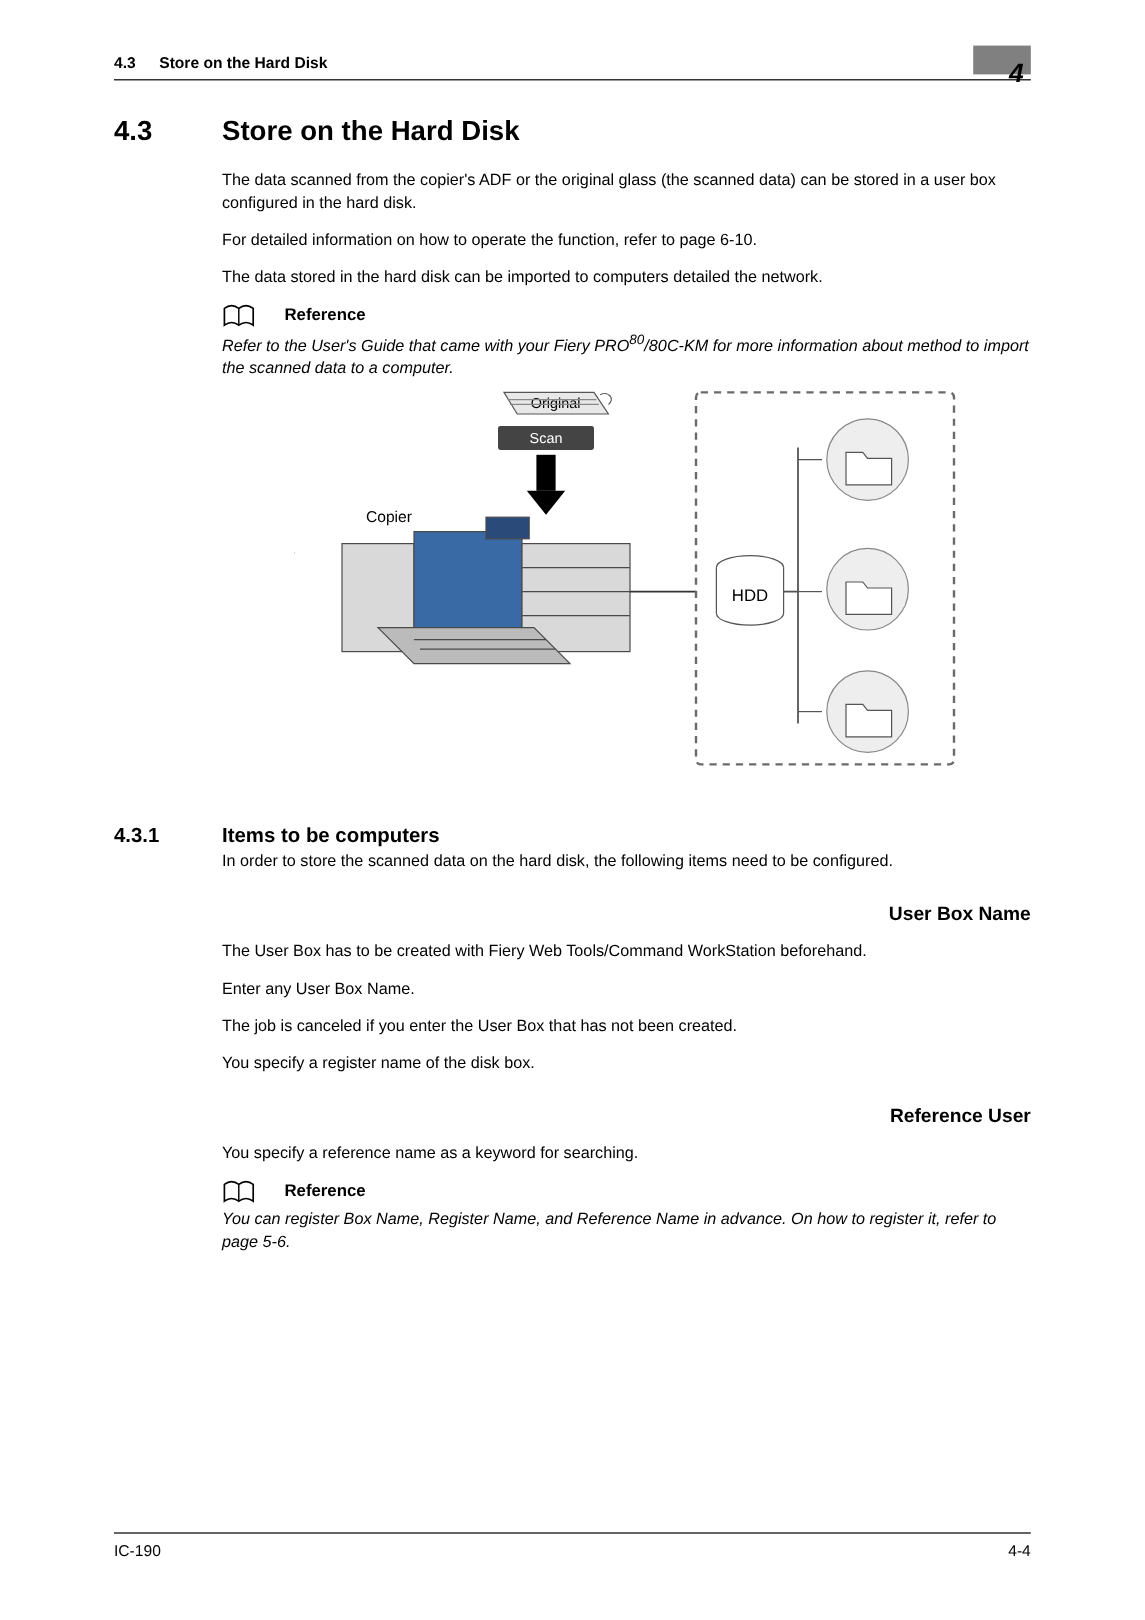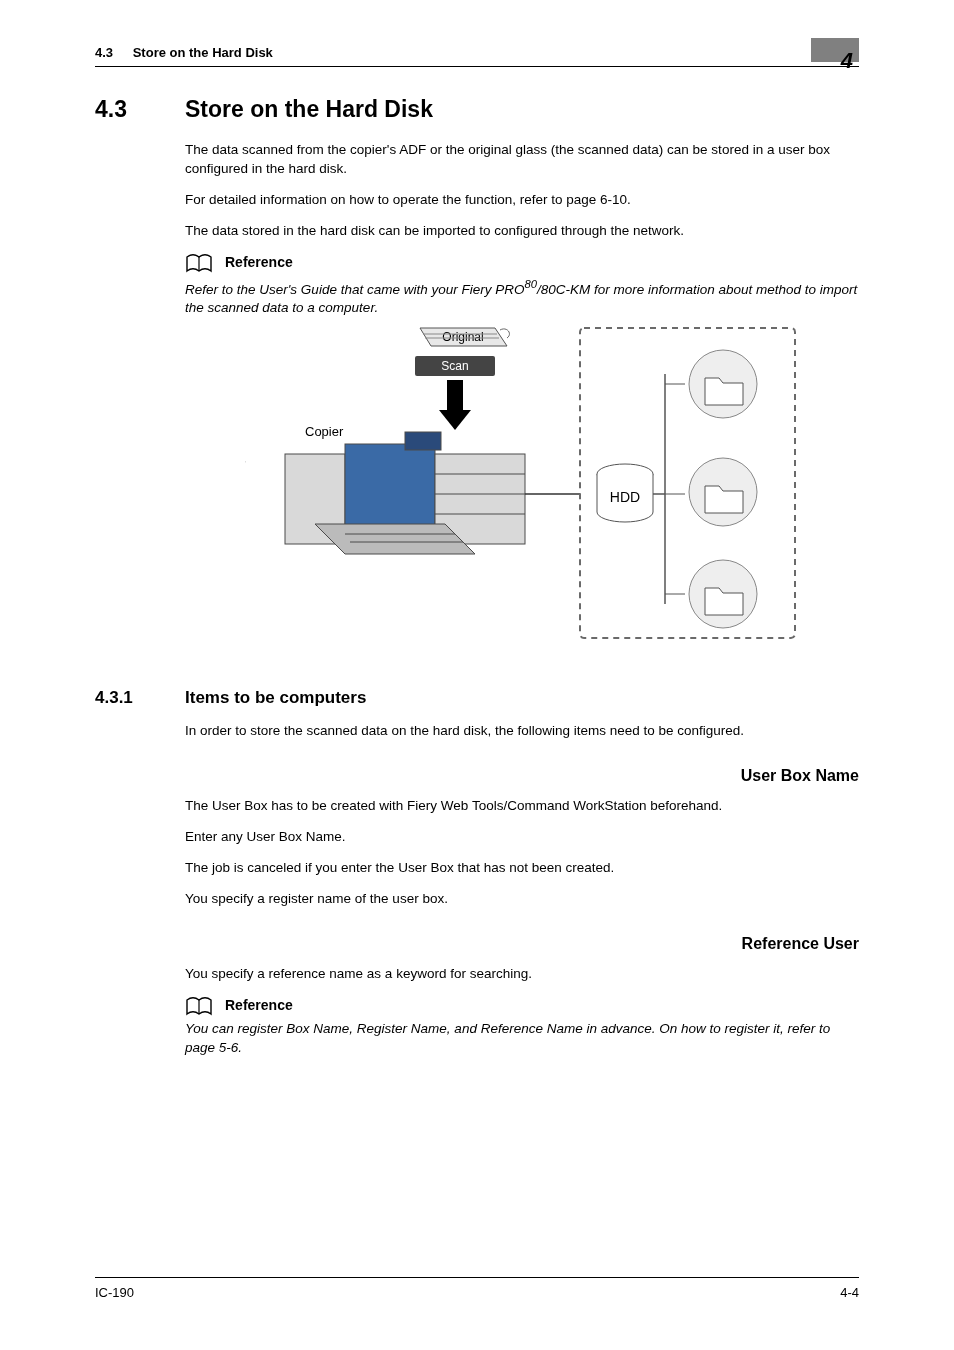--- a/index.html
+++ b/index.html
@@ -68,32 +68,31 @@
   }
   .body-indent {
     margin-left: 90px;
   }
   p.para { margin: 0 0 12px 0; }
   .ref-header {
     display: flex;
     align-items: center;
     margin-top: 2px;
     margin-bottom: 4px;
-    gap: 12px;
+    gap: 24px;
   }
   .ref-header-title { font-weight: bold; font-size: 14px; }
   .book-icon svg { display: block; }
   p.italic { font-style: italic; margin: 0 0 6px 0; }
   .diagram-wrap {
     margin: 4px 0 36px 60px;
   }
   .h2-row {
     display: flex;
     align-items: baseline;
-    margin-bottom: 12px;
     margin-top: 24px;
   }
   .h2-num {
     width: 90px;
     font-size: 17px;
     font-weight: bold;
   }
   .h2-title {
     font-size: 17px;
     font-weight: bold;
@@ -132,21 +131,21 @@
   </div>
 
   <div class="h1-row">
     <div class="h1-num">4.3</div>
     <div class="h1-title">Store on the Hard Disk</div>
   </div>
 
   <div class="body-indent">
     <p class="para">The data scanned from the copier's ADF or the original glass (the scanned data) can be stored in a user box configured in the hard disk.</p>
     <p class="para">For detailed information on how to operate the function, refer to page 6-10.</p>
-    <p class="para">The data stored in the hard disk can be imported to configured through the network.</p>
+    <p class="para">The data stored in the hard disk can be imported to computers detailed the network.</p>
 
     <div class="ref-header">
       <span class="book-icon">
         <svg width="28" height="20" viewBox="0 0 28 20">
           <path d="M2 4 C6 1 10 1 14 4 C18 1 22 1 26 4 L26 18 C22 15 18 15 14 18 C10 15 6 15 2 18 Z" fill="none" stroke="#000" stroke-width="1.4"></path>
           <path d="M14 4 L14 18" fill="none" stroke="#000" stroke-width="1.2"></path>
         </svg>
       </span>
       <span class="ref-header-title">Reference</span>
     </div>
@@ -236,21 +235,21 @@
   </div>
 
   <div class="body-indent">
     <p class="para">In order to store the scanned data on the hard disk, the following items need to be configured.</p>
 
     <div class="h3">User Box Name</div>
     <p class="para">The User Box has to be created with Fiery Web Tools/Command WorkStation beforehand.</p>
     <p class="para">Enter any User Box Name.</p>
     <p class="para">The job is canceled if you enter the User Box that has not been created.</p>
 
-    <p class="para">You specify a register name of the user box.</p>
+    <p class="para">You specify a register name of the disk box.</p>
 
     <div class="h3">Reference User</div>
     <p class="para">You specify a reference name as a keyword for searching.</p>
 
     <div class="ref-header">
       <span class="book-icon">
         <svg width="28" height="20" viewBox="0 0 28 20">
           <path d="M2 4 C6 1 10 1 14 4 C18 1 22 1 26 4 L26 18 C22 15 18 15 14 18 C10 15 6 15 2 18 Z" fill="none" stroke="#000" stroke-width="1.4"></path>
           <path d="M14 4 L14 18" fill="none" stroke="#000" stroke-width="1.2"></path>
         </svg>

